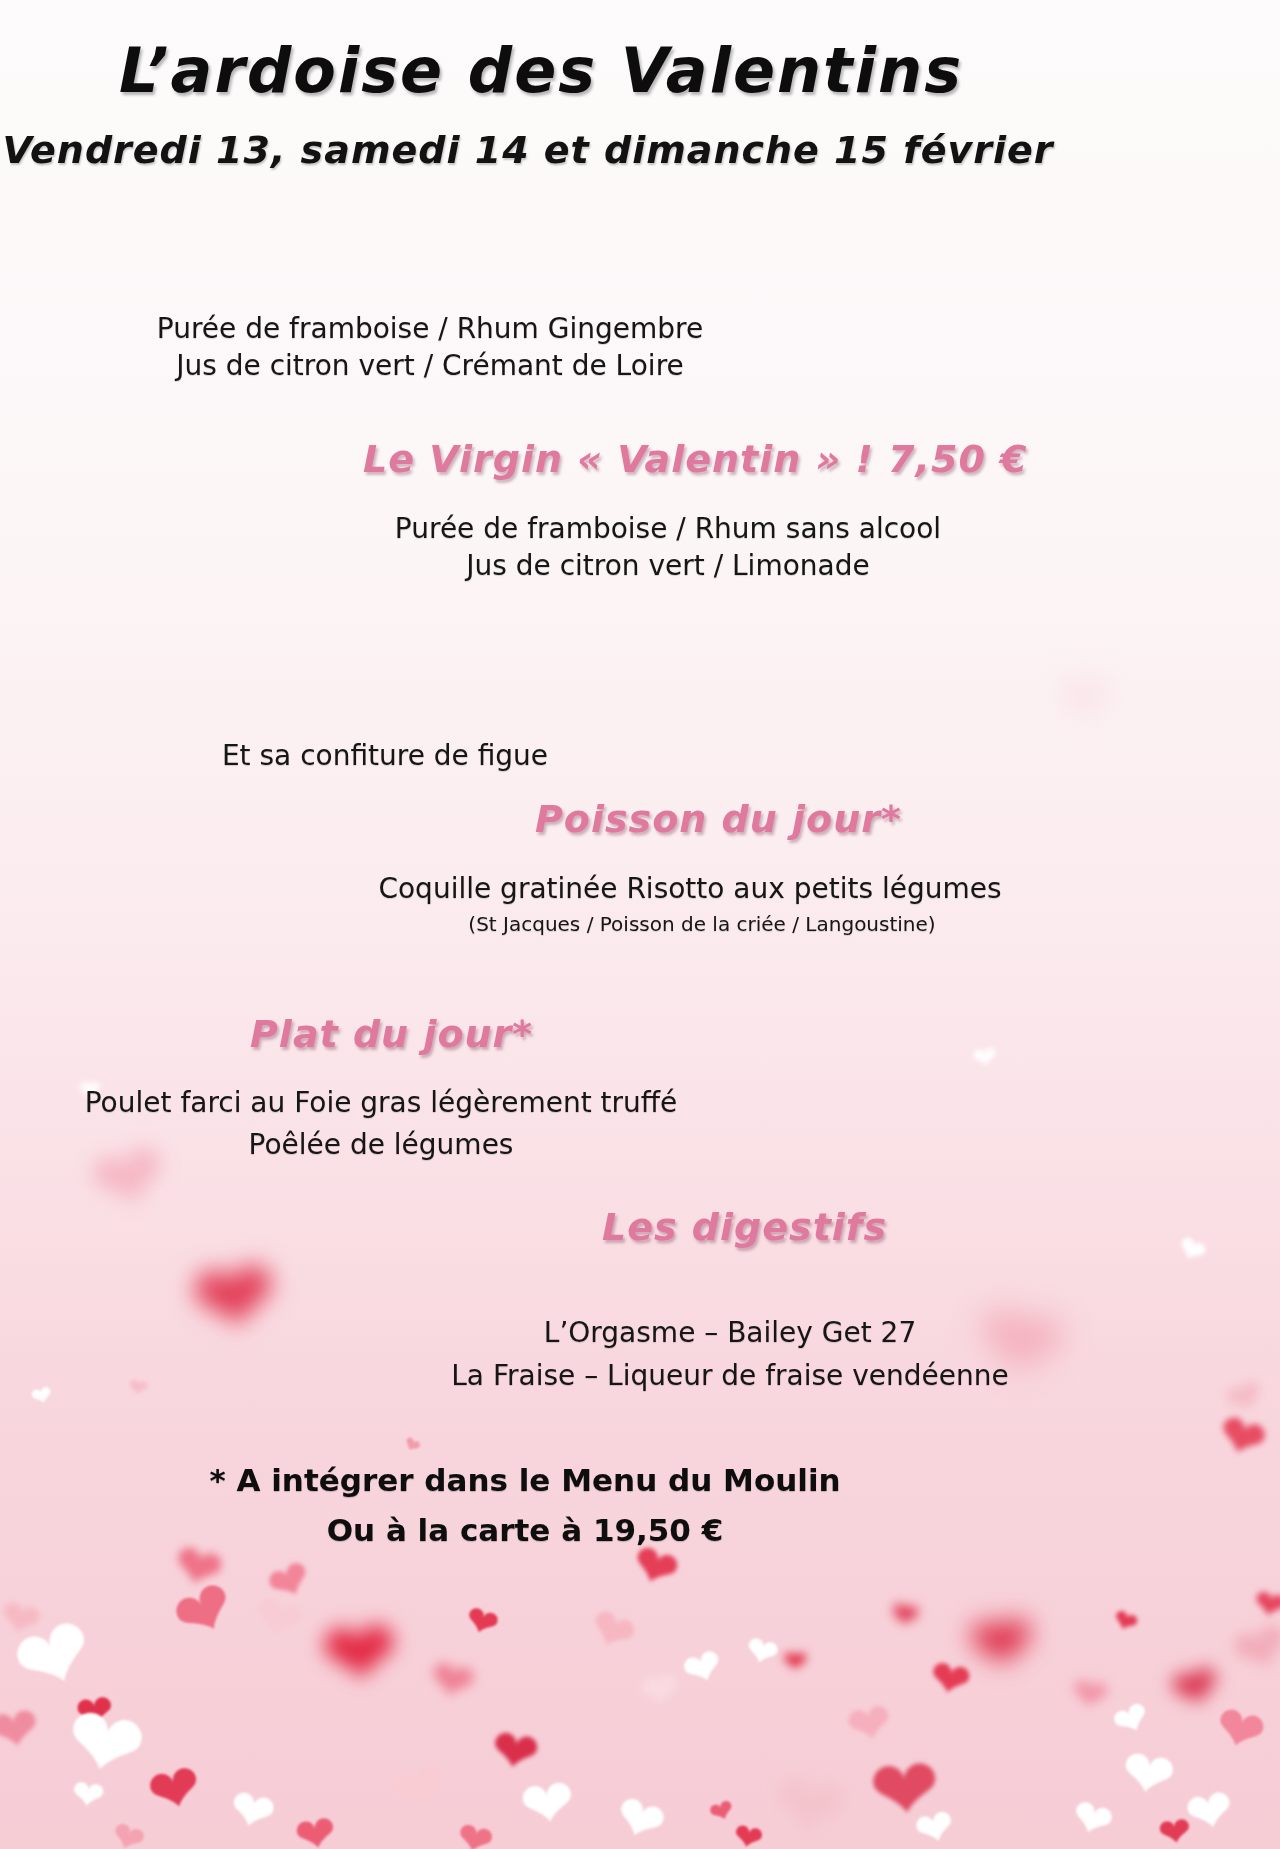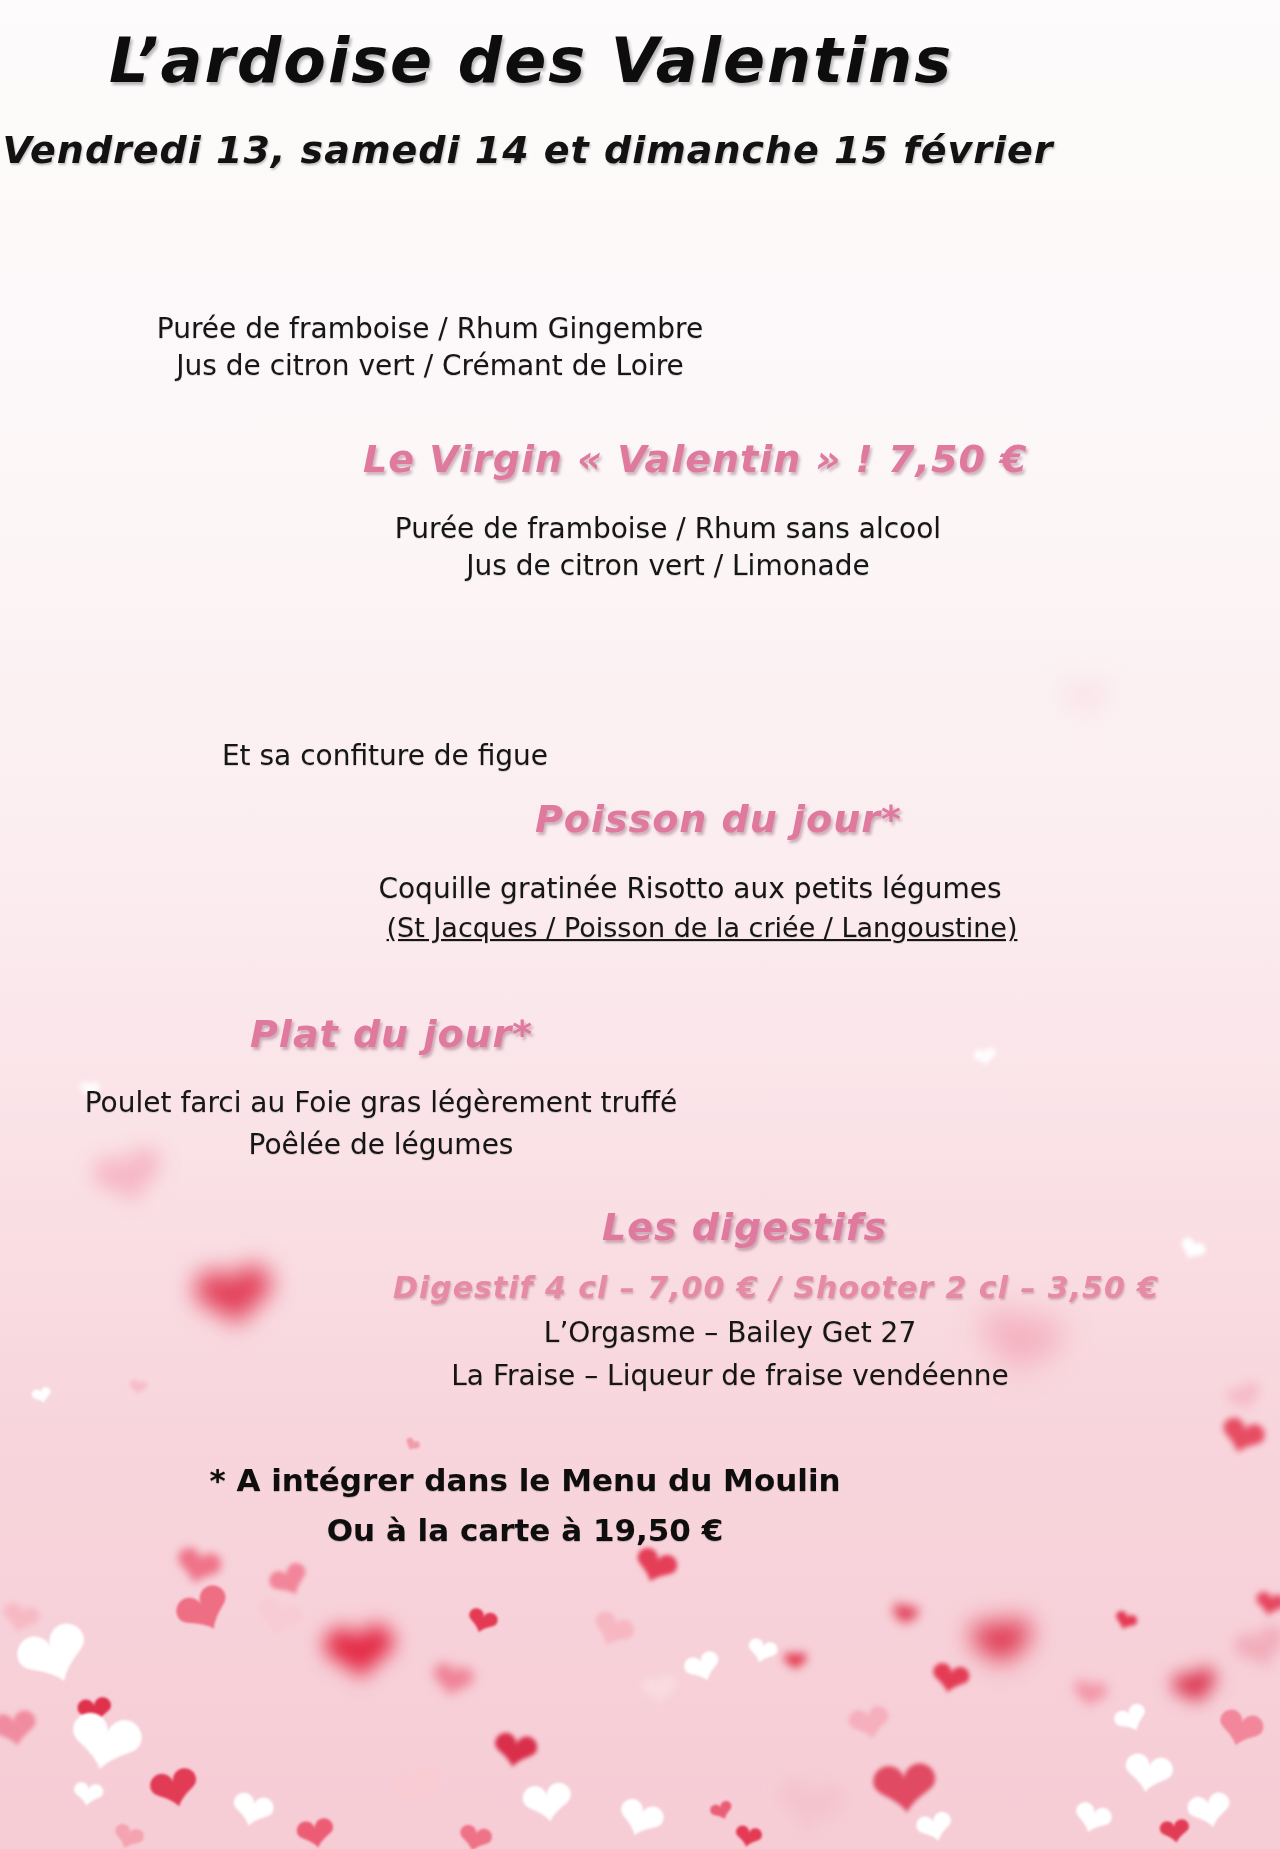--- a/index.html
+++ b/index.html
@@ -27,21 +27,21 @@
     user-select:none;
   }
   .abs{position:absolute;}
   .title{
     top:18px;left:0;width:1050px;
     text-align:center;
     font-size:62px;font-weight:bold;font-style:italic;
     color:#0d0d0d;
     letter-spacing:2px;
     text-shadow:2px 3px 3px rgba(0,0,0,.28);
-    margin:6px;
+    margin:16px;
   }
   .subtitle{
     top:128px;left:0;width:1056px;
     text-align:center;
     font-size:38px;font-weight:bold;font-style:italic;
     color:#121212;
     letter-spacing:1px;
     text-shadow:1px 2px 2px rgba(0,0,0,.22);
     margin:0;
   }
@@ -60,21 +60,21 @@
     white-space:nowrap;
   }
   .line{
     font-size:28px;
     color:#161616;
     text-align:center;
     width:700px;
     white-space:nowrap;
     text-shadow:0 1px 1px rgba(0,0,0,.15);
   }
-  .line.small{font-size:27px;text-decoration:underline;}
+  .line.small{font-size:20px;}
   .foot{
     font-size:31px;font-weight:bold;
     color:#0e0e0e;
     text-align:center;width:700px;
     white-space:nowrap;
     text-shadow:0 1px 1px rgba(0,0,0,.2);
   }
   
   #s0-h{top:236px;left:100px;}
   #s0-l0{top:312px;left:80px;}
@@ -179,19 +179,18 @@
 
   <div id="s3-h" class="abs h-pink">Poisson du jour*</div>
   <div id="s3-l0" class="abs line">Coquille gratinée Risotto aux petits légumes</div>
   <div id="s3-l1" class="abs line small">(St Jacques / Poisson de la criée / Langoustine)</div>
 
   <div id="s4-h" class="abs h-pink">Plat du jour*</div>
   <div id="s4-l0" class="abs line">Poulet farci au Foie gras légèrement truffé</div>
   <div id="s4-l1" class="abs line">Poêlée de légumes</div>
 
   <div id="s5-h" class="abs h-pink">Les digestifs</div>
-  <div id="s5-sub" class="abs sub-pink">Digestif 4 cl – 7,00 € / Shooter 2 cl – 3,50 €</div>
   <div id="s5-l0" class="abs line">L’Orgasme – Bailey Get 27</div>
   <div id="s5-l1" class="abs line">La Fraise – Liqueur de fraise vendéenne</div>
 
   <div id="f-l0" class="abs foot">* A intégrer dans le Menu du Moulin</div>
   <div id="f-l1" class="abs foot">Ou à la carte à 19,50 €</div>
 </div>
 
 </body></html>

